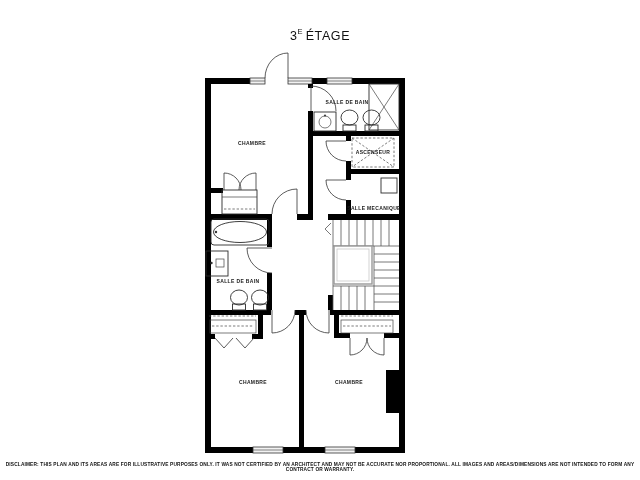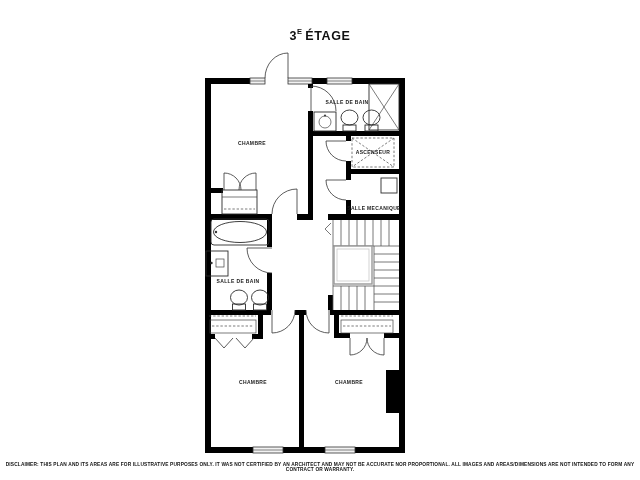--- a/index.html
+++ b/index.html
@@ -1,19 +1,19 @@
 <!DOCTYPE html>
 <html><head>
 <meta charset="utf-8">
 <style>
   html,body{margin:0;padding:0;background:#fff;}
   .stage{position:relative;width:640px;height:480px;background:#ffffff;overflow:hidden;
          font-family:"Liberation Sans",sans-serif;}
   .title{position:absolute;top:27px;left:0;width:100%;text-align:center;
-         font-weight:700;font-size:12.5px;letter-spacing:.6px;color:#111;}
+         font-weight:400;font-size:12.5px;letter-spacing:.6px;color:#111;}
   .title sup{font-size:7.5px;vertical-align:6px;letter-spacing:.2px;}
   .title .word{margin-left:3px;}
   .plan-svg{position:absolute;left:0;top:0;}
   .wall{fill:#000;}
   .win{fill:#f2f2f2;stroke:#333;stroke-width:.8;}
   .winline{stroke:#333;stroke-width:.6;}
   .fx{fill:none;stroke:#2a2a2a;stroke-width:.9;}
   .fxthin{fill:none;stroke:#444;stroke-width:.7;}
   .door{fill:none;stroke:#333;stroke-width:.8;}
   .dash{fill:none;stroke:#444;stroke-width:.7;stroke-dasharray:2.4 1.8;}

